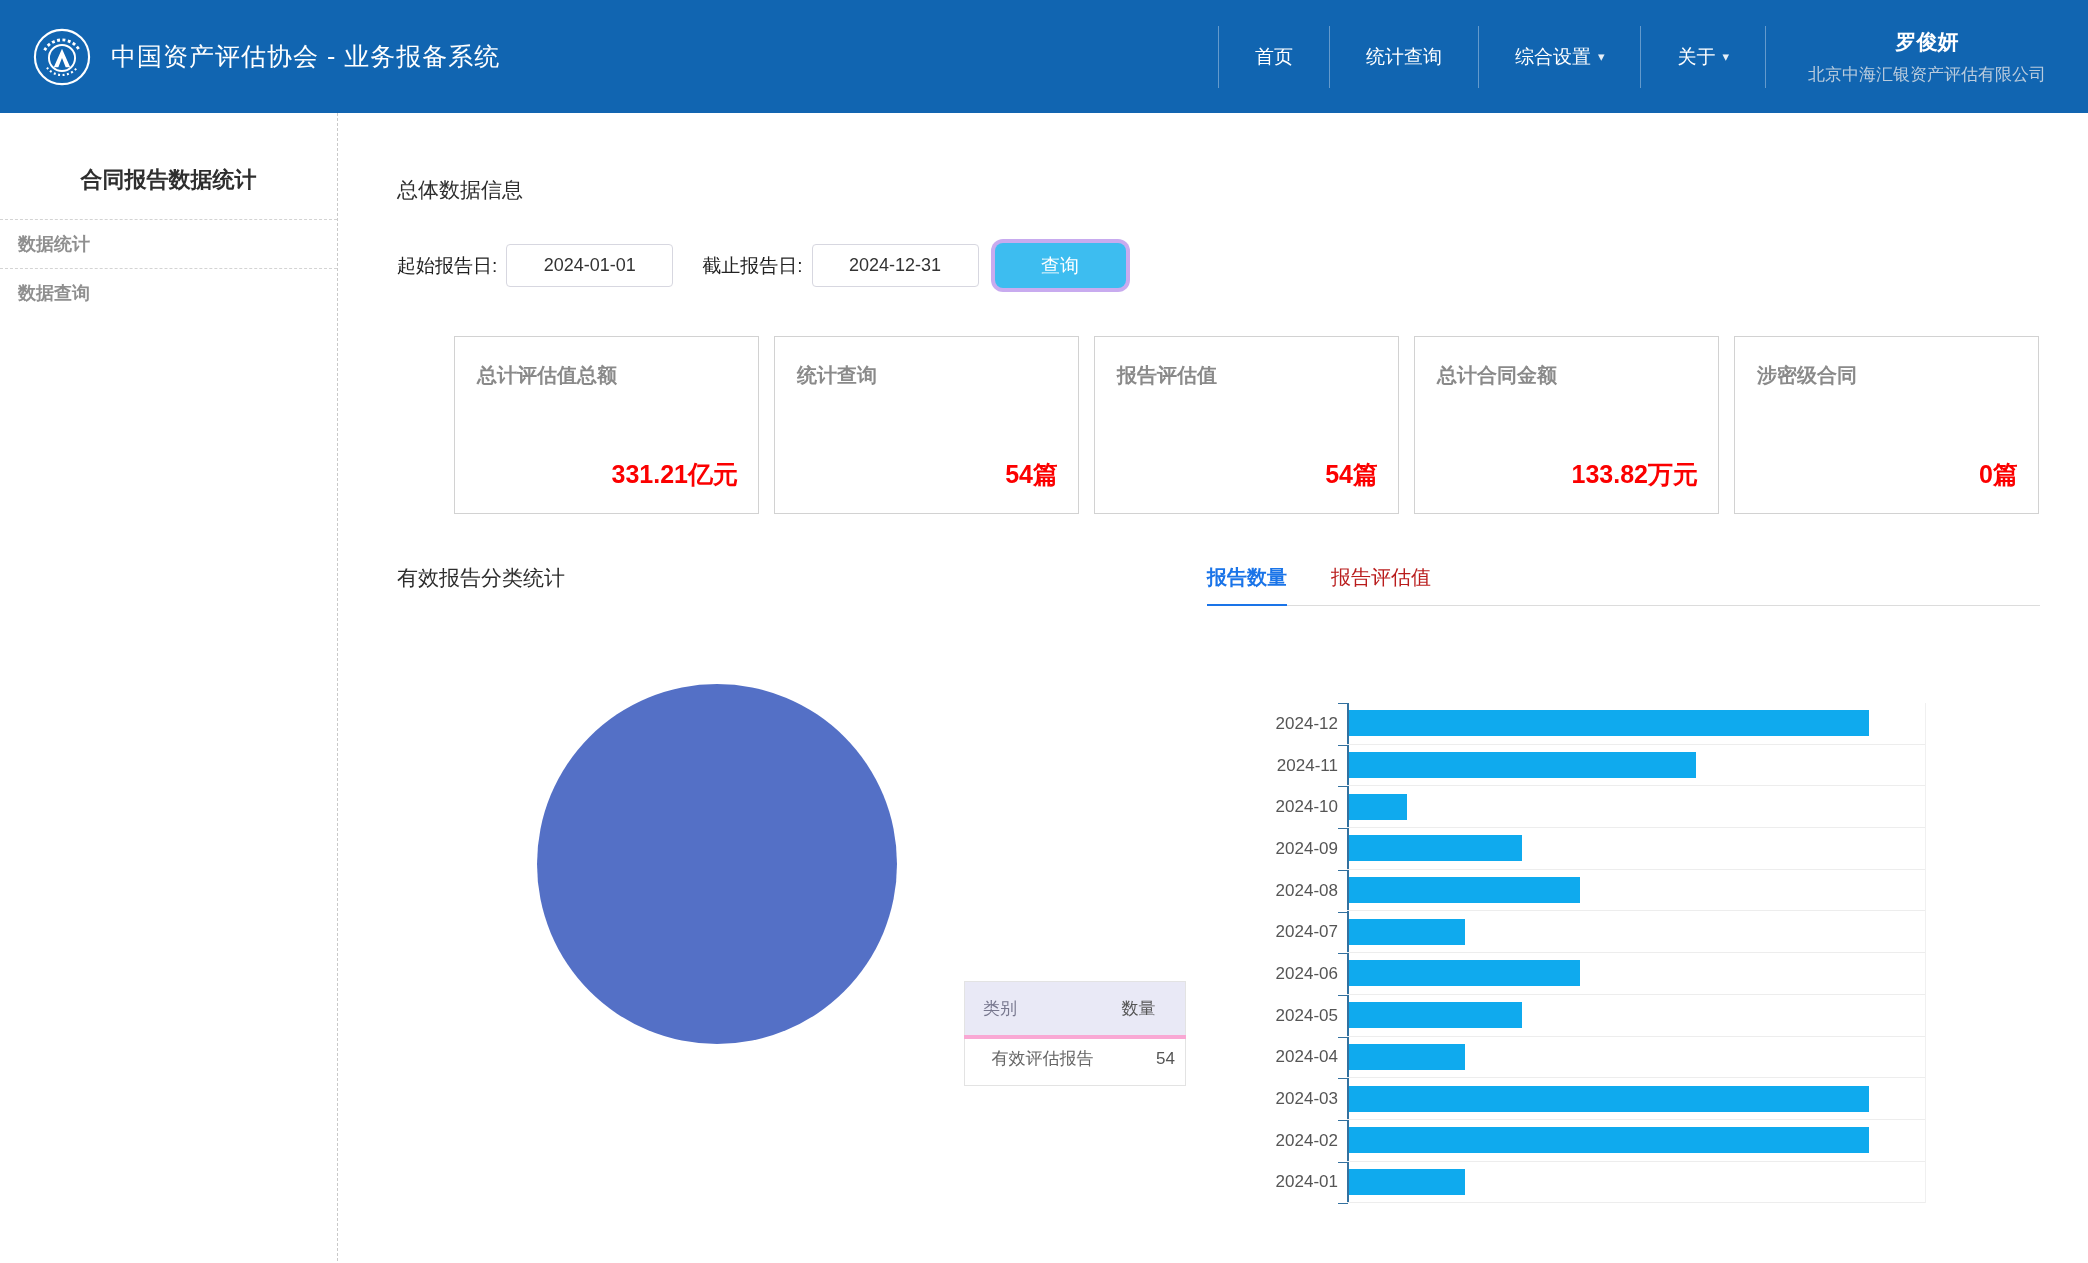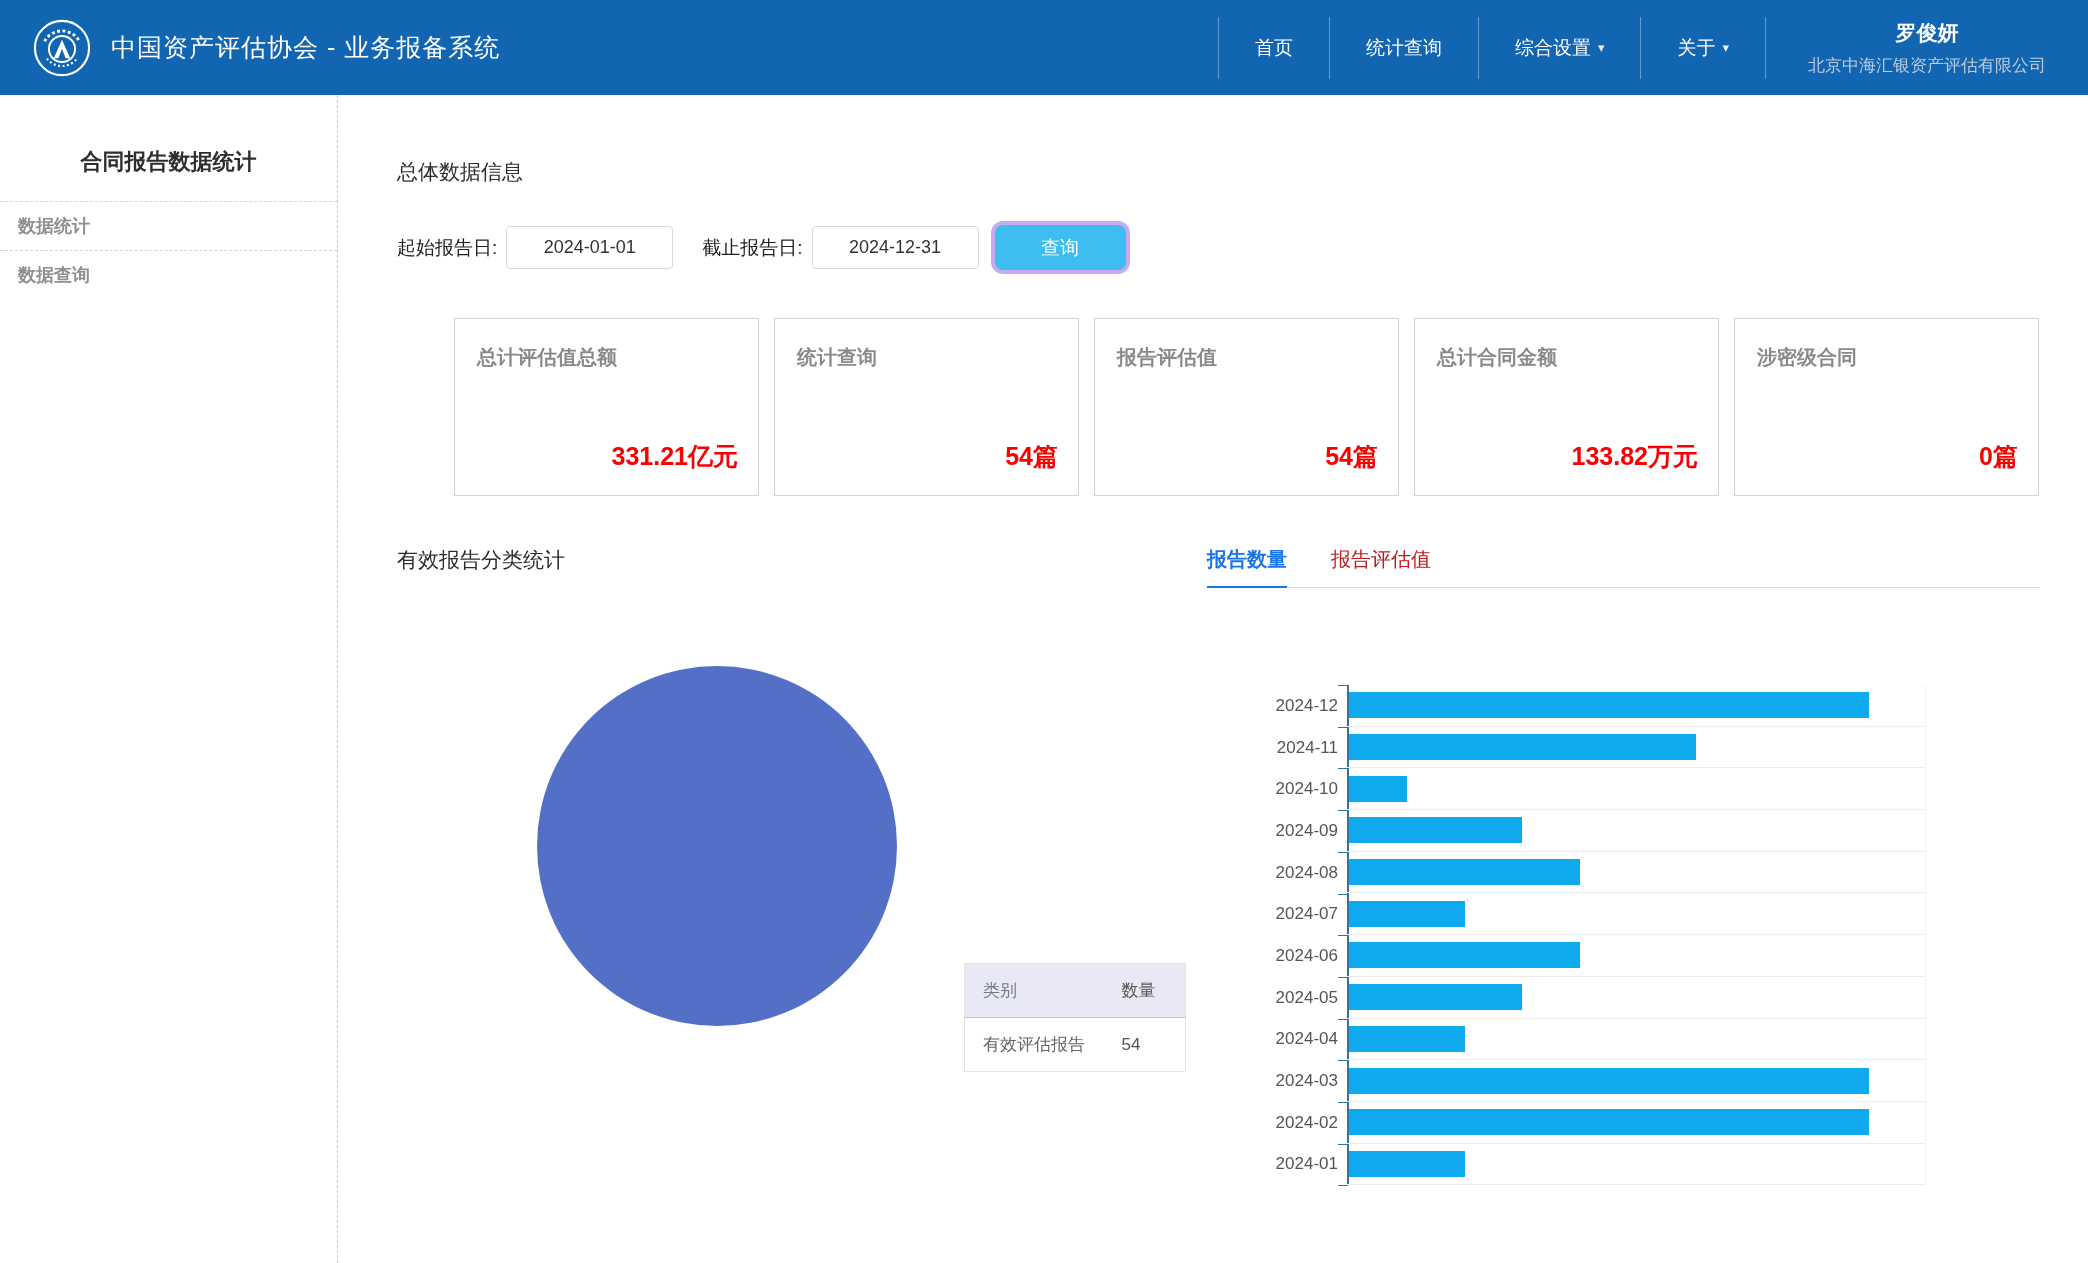--- a/index.html
+++ b/index.html
@@ -3,21 +3,21 @@
 <meta charset="utf-8">
 <style>
   * { box-sizing: border-box; }
   html,body { margin:0; padding:0; }
   body {
     width:2088px; height:1263px; overflow:hidden;
     background:#ffffff; color:#333;
     font-family:"Liberation Sans","DejaVu Sans",sans-serif;
   }
   
-  .navbar { height:95px; background:#1165b1; display:flex; align-items:center; color:#fff; }
+  .navbar { height:113px; background:#1165b1; display:flex; align-items:center; color:#fff; }
   .logo { margin-left:33px; width:58px; height:58px; flex:0 0 auto; }
   .navbar-title { font-size:25px; margin-left:20px; letter-spacing:1px; white-space:nowrap; }
   .nav-menu { margin-left:auto; display:flex; align-items:center; height:62px; }
   .nav-item {
     height:62px; display:flex; align-items:center; gap:7px;
     padding:0 36px; font-size:19px; cursor:pointer; white-space:nowrap;
     border-left:1px solid rgba(255,255,255,.35);
   }
   .nav-caret { font-size:13px; opacity:.9; }
   .user-block {
@@ -73,21 +73,21 @@
     width:360px; height:360px; border-radius:50%; background:#5470c6;
   }
   .legend-table {
     position:absolute; left:567px; top:417px; width:222px;
     border-collapse:collapse; font-size:17px; background:#fff;
   }
   .legend-table th {
     background:#e9e9f6; color:#77778e; font-weight:400; text-align:left;
     padding:15px 10px 15px 18px;
   }
-  .legend-table td { color:#666; padding:15px 10px 15px 18px; border-top:1px solid #f9a8d4; }
+  .legend-table td { color:#666; padding:8px 10px 15px 18px; border-top:4px solid #f9a8d4;text-align:right; }
   .legend-table .num { width:82px; color:#555; }
   .legend-table, .legend-table tr { border:1px solid #e3e3e3; }
 
   .bar-block { flex:1; }
   .tabs { display:flex; gap:44px; border-bottom:1px solid #dcdcdc; }
   .tab { font-size:20px; padding-bottom:13px; cursor:pointer; color:#b91c1c; }
   .tab.active { color:#1a74e8; font-weight:bold; border-bottom:2px solid #1a74e8; margin-bottom:-1px; }
 
   .bar-plot { position:relative; margin-top:97px; width:720px; }
   .bar-plot .axis-line { position:absolute; left:140px; top:0; bottom:0; width:2px; background:#33719f; }

